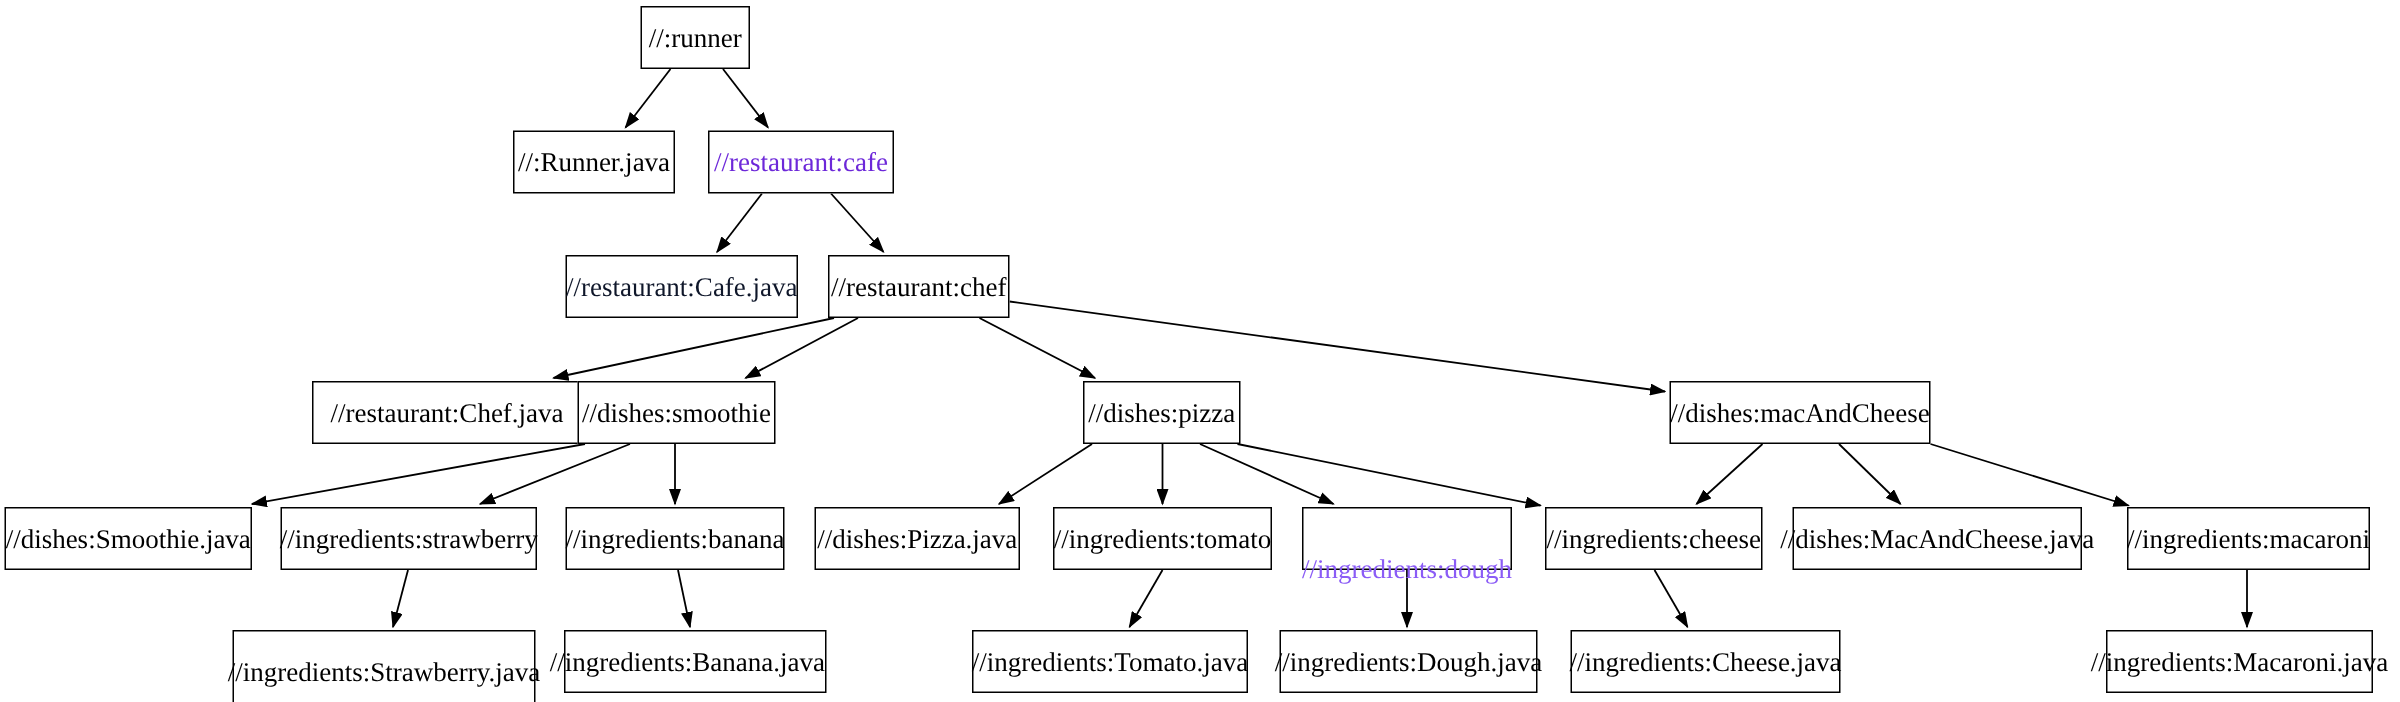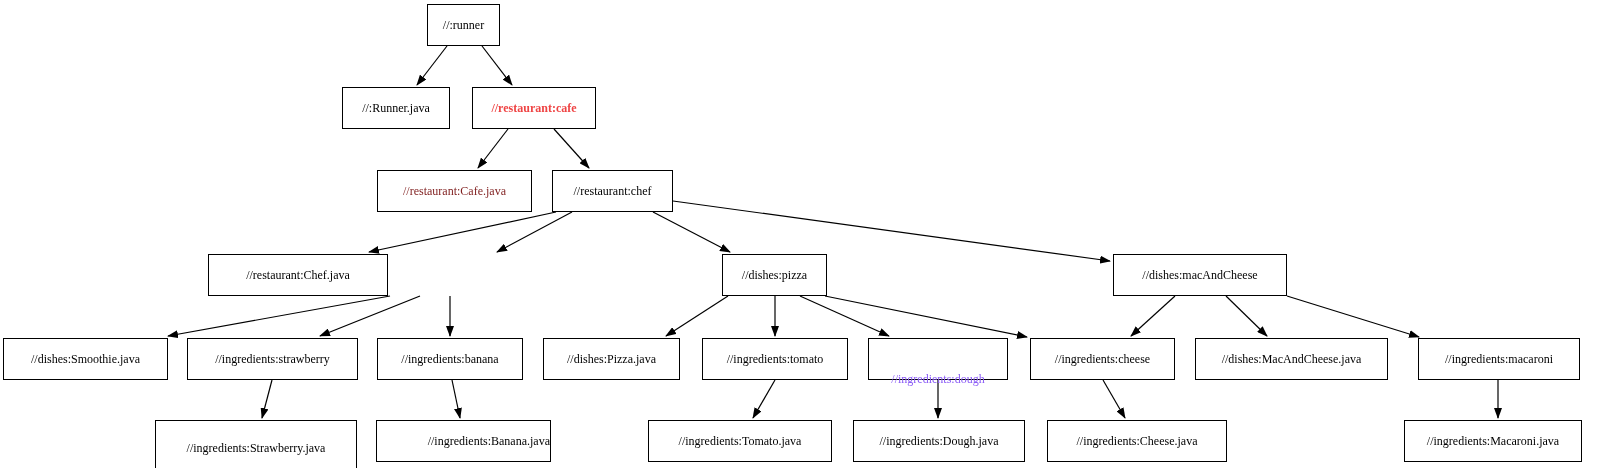--- a/index.html
+++ b/index.html
@@ -17,21 +17,21 @@
   }
   .node {
     position: absolute;
     box-sizing: border-box;
     border: 1.4px solid #000000;
     background: #ffffff;
     display: flex;
     align-items: center;
     justify-content: center;
     white-space: nowrap;
-    font-size: 12px;
+    font-size: 18px;
     line-height: 1;
     color: #000000;
   }
 </style>
 </head>
 <body>
 
 <div id="canvas" style="background: rgb(255, 255, 255);">
     <svg id="edges-layer" width="1600" height="468" viewBox="0 0 1600 468">
       <defs>
@@ -64,30 +64,33 @@
       <line x1="1103" y1="380" x2="1125" y2="418" stroke="#000000" stroke-width="1.2" marker-end="url(#arrow)"></line>
       <line x1="1498" y1="380" x2="1498" y2="418" stroke="#000000" stroke-width="1.2" marker-end="url(#arrow)"></line>
     </svg>
     <div class="node" style="left: 427px; top: 4px; width: 73px; height: 42px; border-color: rgb(0, 0, 0); background: rgb(255, 255, 255);">
       <span style="color: rgb(0, 0, 0);">//:runner</span>
     </div>
     <div class="node" style="left: 342px; top: 87px; width: 108px; height: 42px; border-color: rgb(0, 0, 0); background: rgb(255, 255, 255);">
       <span style="color: rgb(0, 0, 0);">//:Runner.java</span>
     </div>
     <div class="node" style="left: 472px; top: 87px; width: 124px; height: 42px; border-color: rgb(0, 0, 0); background: rgb(255, 255, 255);">
-      <span style="color: #ef4444; font-weight: bold;">//restaurant:cafe</span>
+      <span style="color: #6d28d9;">//restaurant:cafe</span>
     </div>
     <div class="node" style="left: 377px; top: 170px; width: 155px; height: 42px; border-color: rgb(0, 0, 0); background: rgb(255, 255, 255);">
-      <span style="color: #7f1d1d;">//restaurant:Cafe.java</span>
+      <span style="color: #0f172a;">//restaurant:Cafe.java</span>
     </div>
     <div class="node" style="left: 552px; top: 170px; width: 121px; height: 42px; border-color: rgb(0, 0, 0); background: rgb(255, 255, 255);">
       <span style="color: rgb(0, 0, 0);">//restaurant:chef</span>
     </div>
     <div class="node" style="left: 208px; top: 254px; width: 180px; height: 42px; border-color: rgb(0, 0, 0); background: rgb(255, 255, 255);">
       <span style="color: rgb(0, 0, 0);">//restaurant:Chef.java</span>
+    </div>
+    <div class="node" style="left: 385px; top: 254px; width: 132px; height: 42px; border-color: rgb(0, 0, 0); background: rgb(255, 255, 255);">
+      <span style="color: rgb(0, 0, 0);">//dishes:smoothie</span>
     </div>
     <div class="node" style="left: 722px; top: 254px; width: 105px; height: 42px; border-color: rgb(0, 0, 0); background: rgb(255, 255, 255);">
       <span style="color: rgb(0, 0, 0);">//dishes:pizza</span>
     </div>
     <div class="node" style="left: 1113px; top: 254px; width: 174px; height: 42px; border-color: rgb(0, 0, 0); background: rgb(255, 255, 255);">
       <span style="color: rgb(0, 0, 0);">//dishes:macAndCheese</span>
     </div>
     <div class="node" style="left: 3px; top: 338px; width: 165px; height: 42px; border-color: rgb(0, 0, 0); background: rgb(255, 255, 255); text-align: center;">
       <span style="color: rgb(0, 0, 0);">//dishes:Smoothie.java</span>
     </div>

